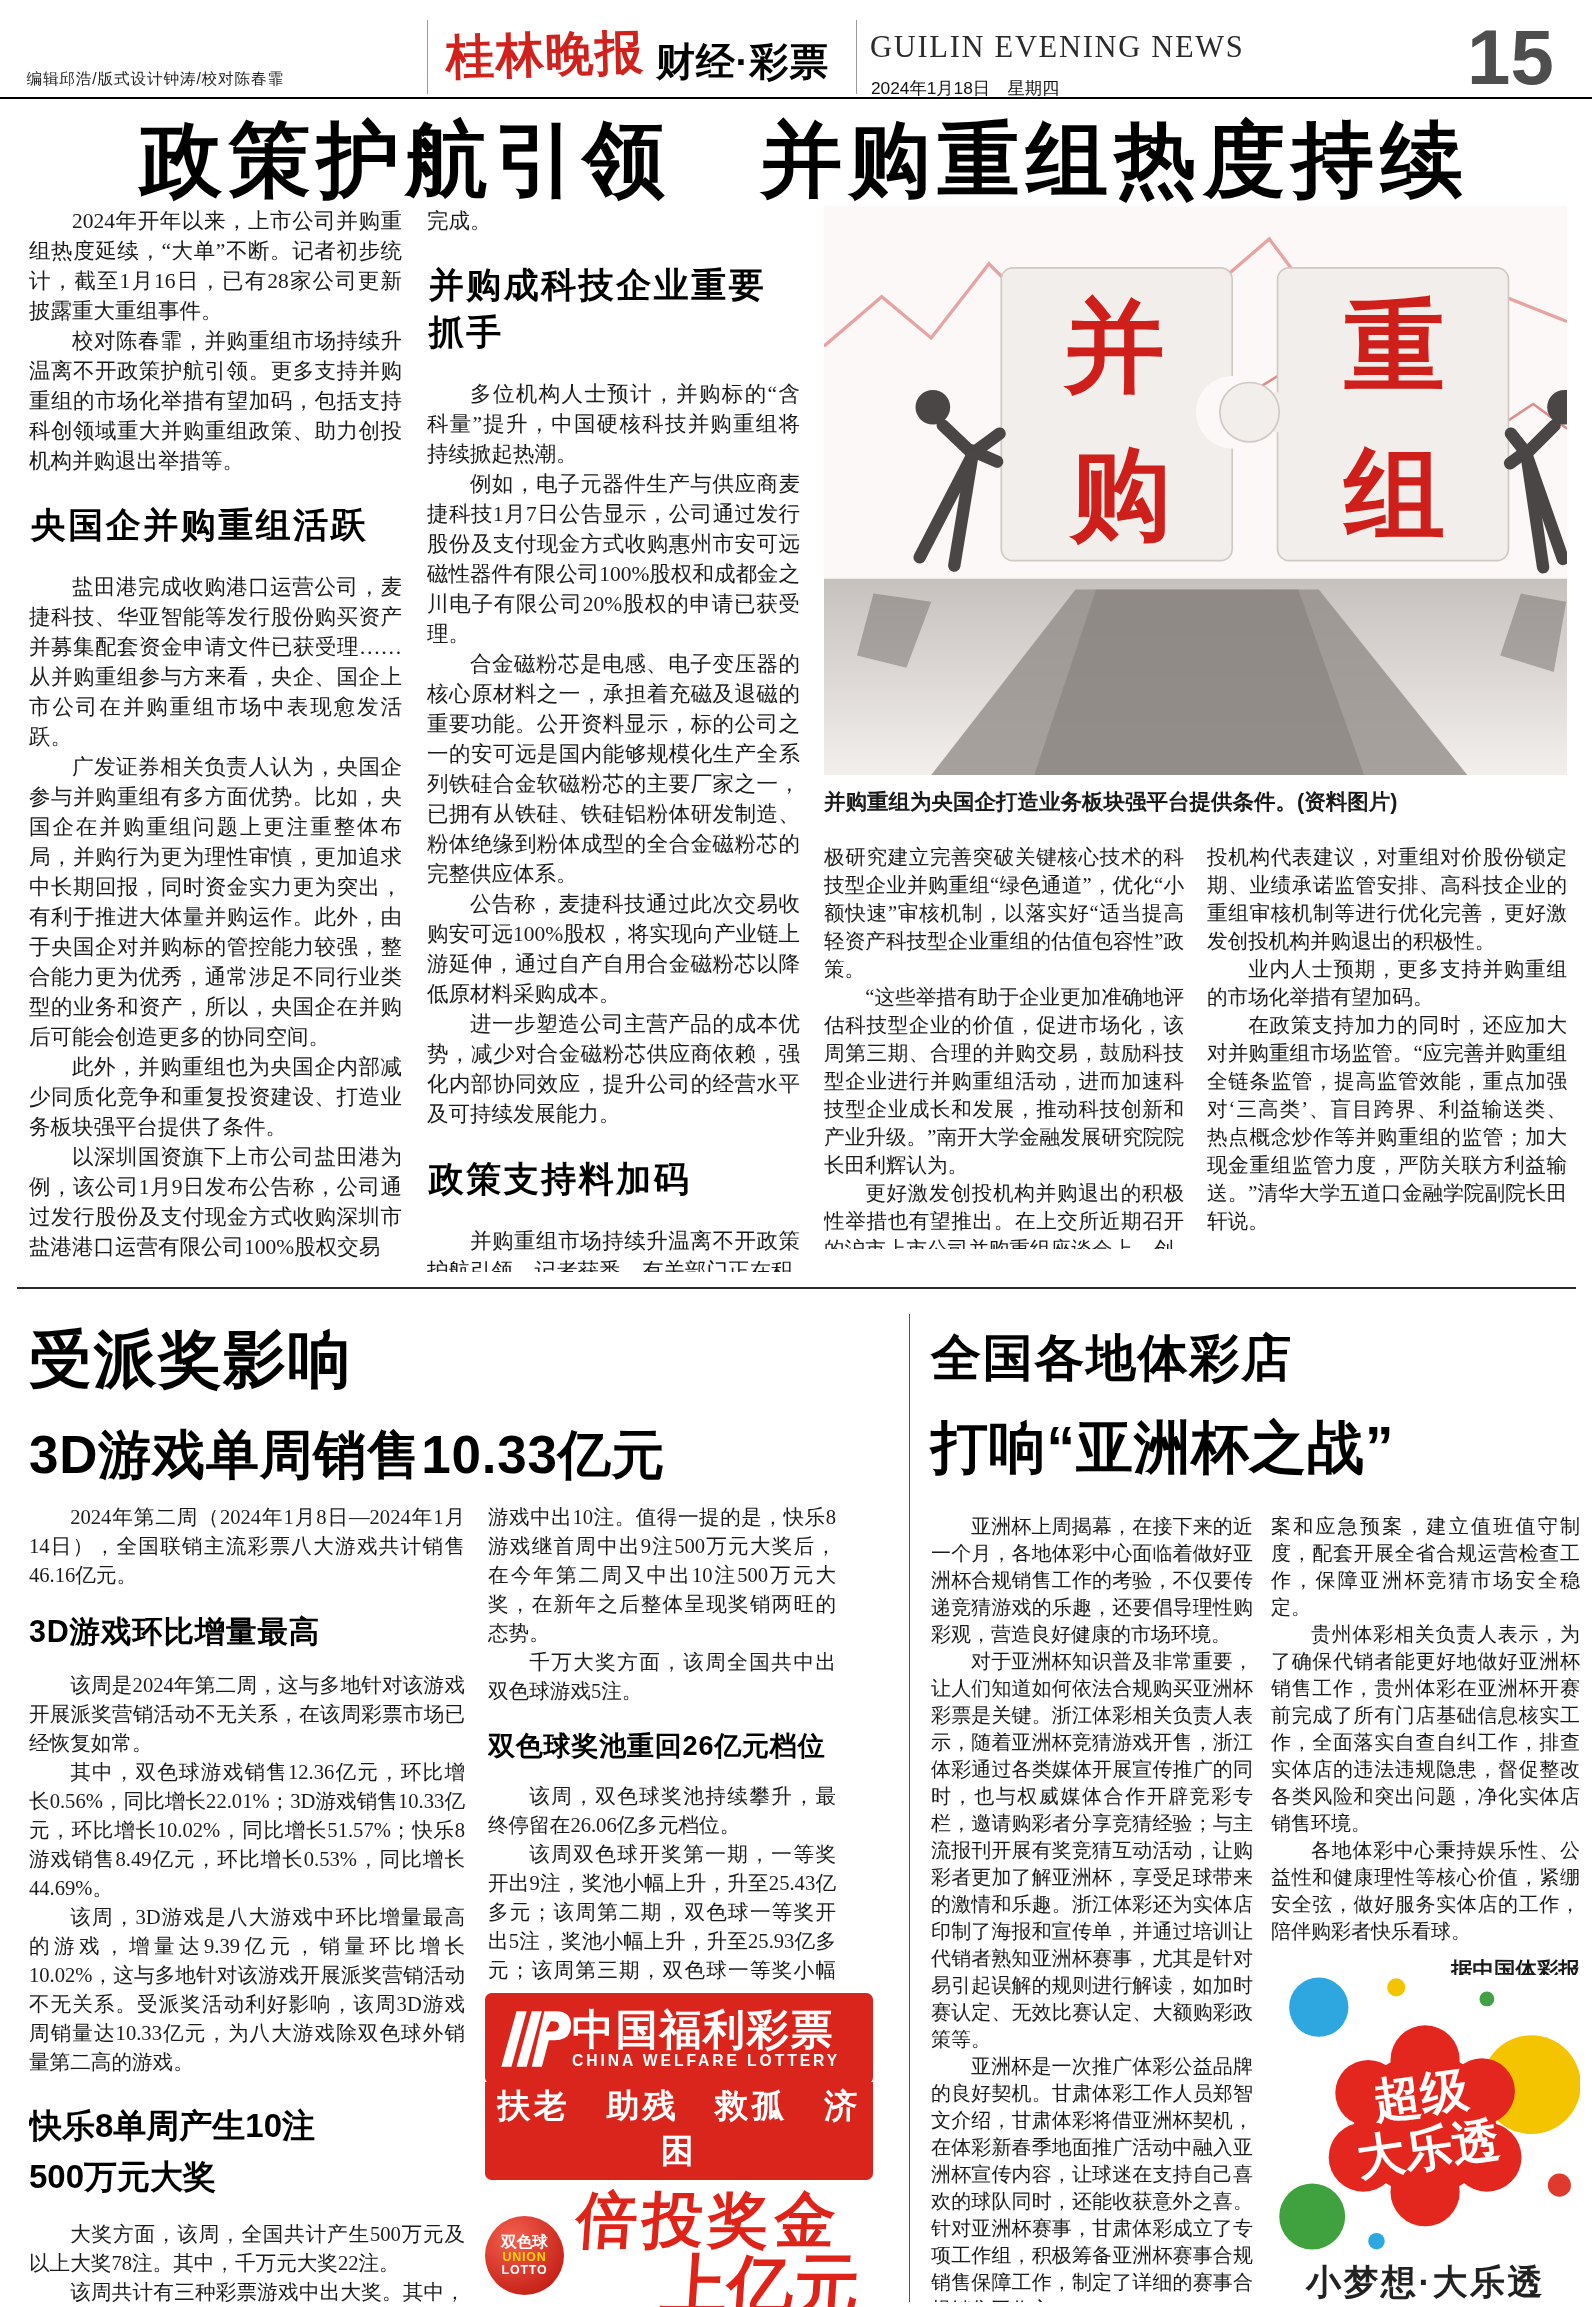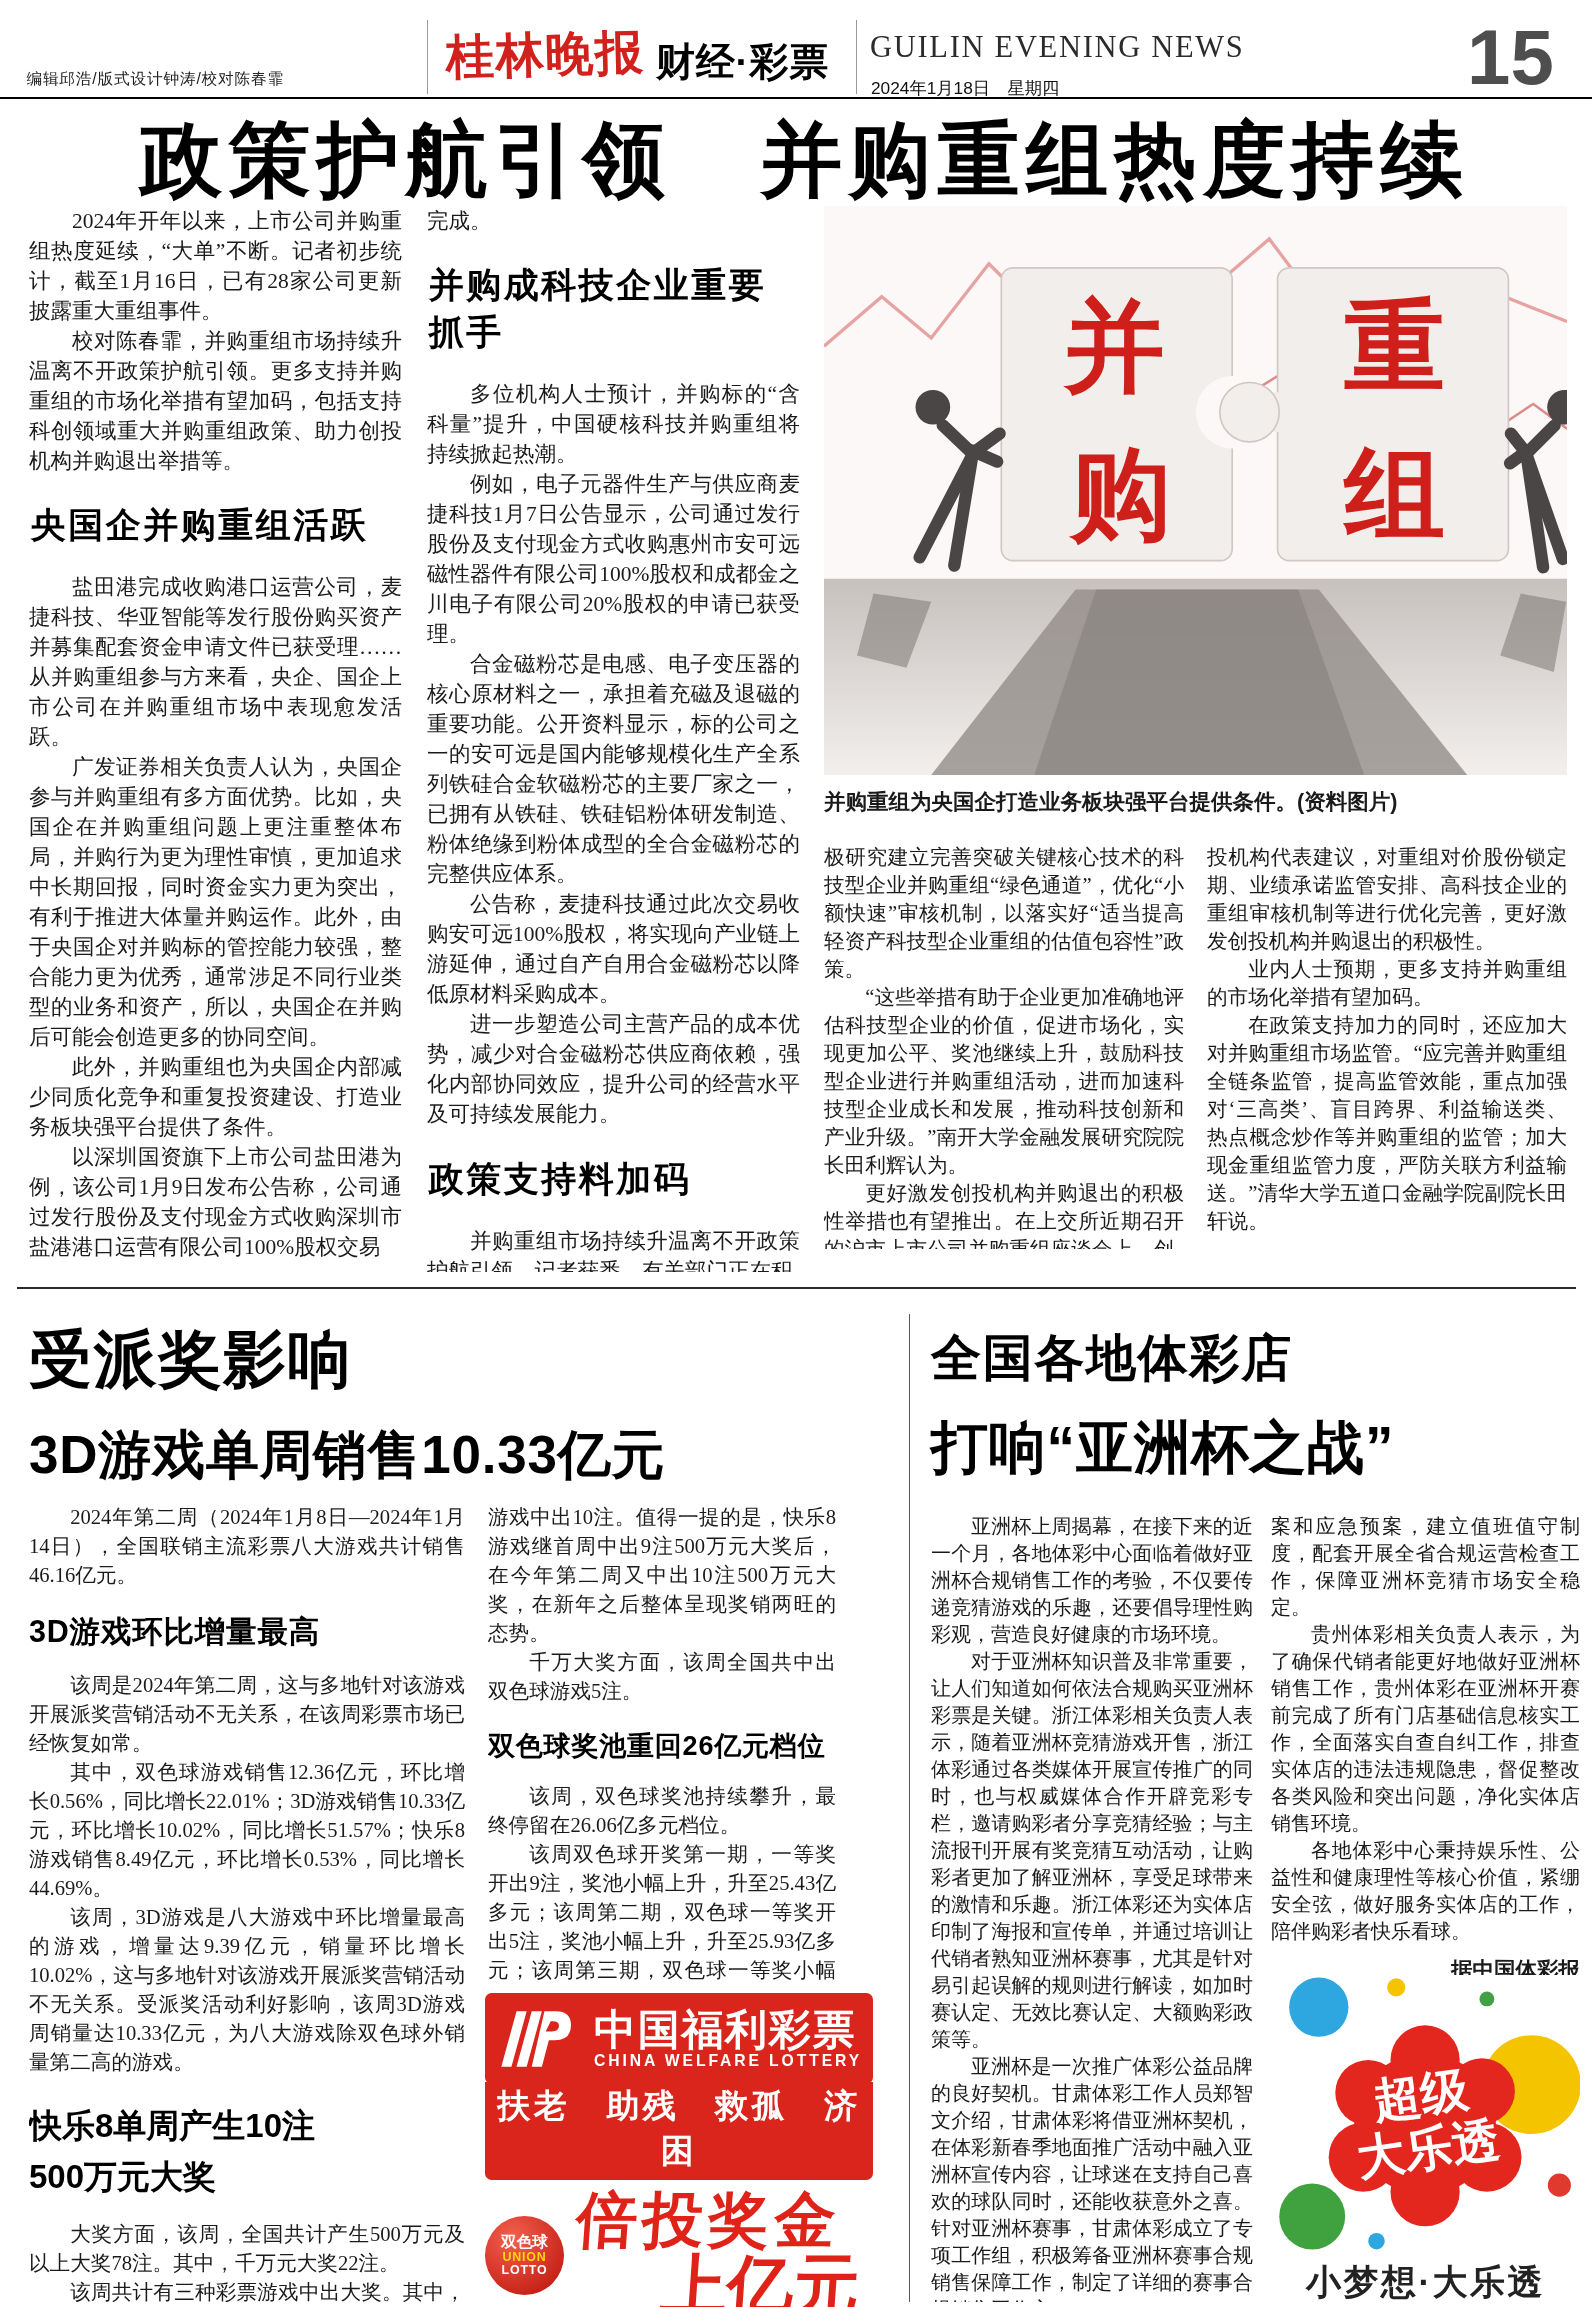--- a/index.html
+++ b/index.html
@@ -44,21 +44,21 @@
   .bl-headline .h1b { font-size:53px; font-weight:900; margin:0; letter-spacing:0.8px; }
   .bl-col1 { left:29px;  top:1503px; width:436px; height:799px; }
   .bl-col2 { left:488px; top:1503px; width:348px; height:482px; }
   .bl-col1 p.para, .bl-col2 p.para { font-size:20.6px; line-height:29px; }
   h3.bl-sub { font-size:30.5px; font-weight:900; font-family:"Liberation Sans",sans-serif; margin:21.5px 0 18px 0; letter-spacing:0.8px; color:#000; }
   h3.bl-sub2 { font-size:33px; font-weight:900; font-family:"Liberation Sans",sans-serif; margin:23px 0 18px 0; line-height:1.55; color:#000; }
   .bl-col2 h3.bl-sub { font-size:27px; }
 
   
   .ad-cwl { position:absolute; left:485px; top:1993px; width:388px; height:307px; font-family:"Liberation Sans",sans-serif; }
-  .cwl-banner { background:#da251d; border-radius:6.6px; padding:8.3px 10px 6.6px 10px; display:flex; align-items:center; gap:23px; }
+  .cwl-banner { background:#da251d; border-radius:6.6px; padding:8.3px 10px 6.6px 10px; display:flex; align-items:center; gap:1px; }
   .cwl-logo { width:76px; height:76px; flex:0 0 auto; }
   .cwl-bt { flex:1; }
   .cwl-cn { color:#fff; font-size:42px; font-weight:900; letter-spacing:1.7px; line-height:1.05; }
   .cwl-en { color:#fff; font-size:15.7px; font-weight:700; letter-spacing:2.9px; }
   .cwl-slogan { background:#da251d; color:#fff; font-size:33px; font-weight:900; letter-spacing:3.3px; text-align:center; border-radius:0 0 6.6px 6.6px; margin-top:-1.7px; padding:1.7px 0 6.6px 0; }
   .cwl-mid { display:flex; align-items:center; gap:10px; margin-top:10px; }
   .ball { width:79px; height:79px; border-radius:50%; background:radial-gradient(circle at 35% 28%, #f4604e, #b80f08); color:#fff; display:flex; flex-direction:column; align-items:center; justify-content:center; line-height:1.05; flex:0 0 auto; }
   .ball .b1 { font-size:15.7px; font-weight:900; }
   .ball .b2 { font-size:12.4px; font-weight:900; color:#ffd900; letter-spacing:0.8px; }
   .ball .b3 { font-size:12.4px; font-weight:900; letter-spacing:0.8px; }
@@ -176,21 +176,21 @@
           <line x1="852" y1="302" x2="872" y2="438"></line>
         </g>
       </svg>
     </div>
     <div class="photo-caption">并购重组为央国企打造业务板块强平台提供条件。(资料图片)</div>
 
     <div class="lead-sub-cols">
       <div class="lcol3">
         <div class="col-text cont-first">
             <p class="para">极研究建立完善突破关键核心技术的科技型企业并购重组“绿色通道”，优化“小额快速”审核机制，以落实好“适当提高轻资产科技型企业重组的估值包容性”政策。</p>
-            <p class="para">“这些举措有助于企业更加准确地评估科技型企业的价值，促进市场化，实现更加公平、奖池继续上升，鼓励科技型企业进行并购重组活动，进而加速科技型企业成长和发展，推动科技创新和产业升级。”南开大学金融发展研究院院长田利辉认为。</p>
+            <p class="para">“这些举措有助于企业更加准确地评估科技型企业的价值，促进市场化，该周第三期、合理的并购交易，鼓励科技型企业进行并购重组活动，进而加速科技型企业成长和发展，推动科技创新和产业升级。”南开大学金融发展研究院院长田利辉认为。</p>
             <p class="para">更好激发创投机构并购退出的积极性举措也有望推出。在上交所近期召开的沪市上市公司并购重组座谈会上，创</p>
           </div>
       </div>
       <div class="lcol4">
         <div class="col-text cont-first">
             <p class="para">投机构代表建议，对重组对价股份锁定期、业绩承诺监管安排、高科技企业的重组审核机制等进行优化完善，更好激发创投机构并购退出的积极性。</p>
             <p class="para">业内人士预期，更多支持并购重组的市场化举措有望加码。</p>
             <p class="para">在政策支持加力的同时，还应加大对并购重组市场监管。“应完善并购重组全链条监管，提高监管效能，重点加强对‘三高类’、盲目跨界、利益输送类、热点概念炒作等并购重组的监管；加大现金重组监管力度，严防关联方利益输送。”清华大学五道口金融学院副院长田轩说。</p>
           </div>
         <div class="attr">据《中国证券报》</div>

